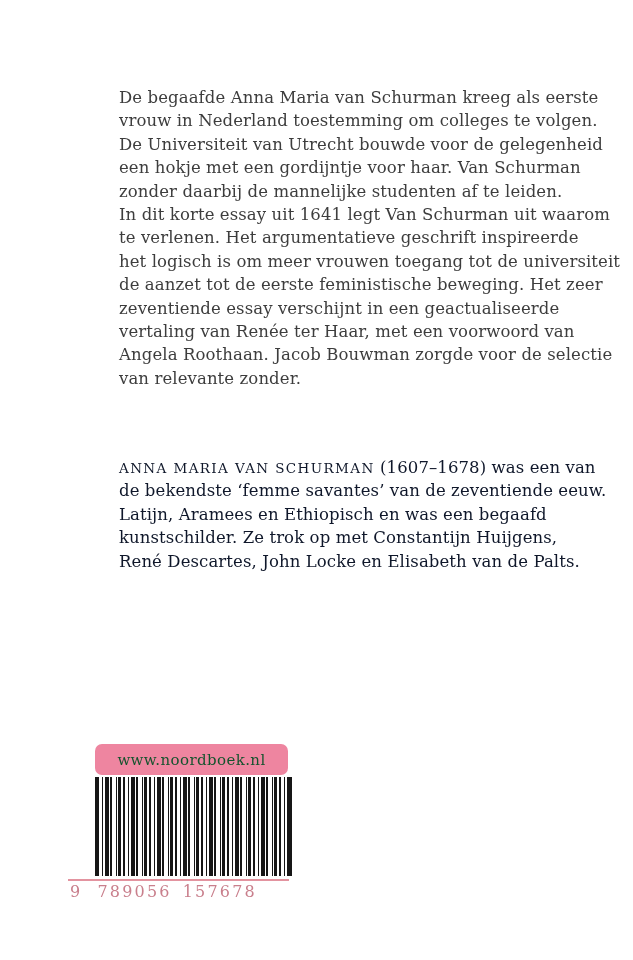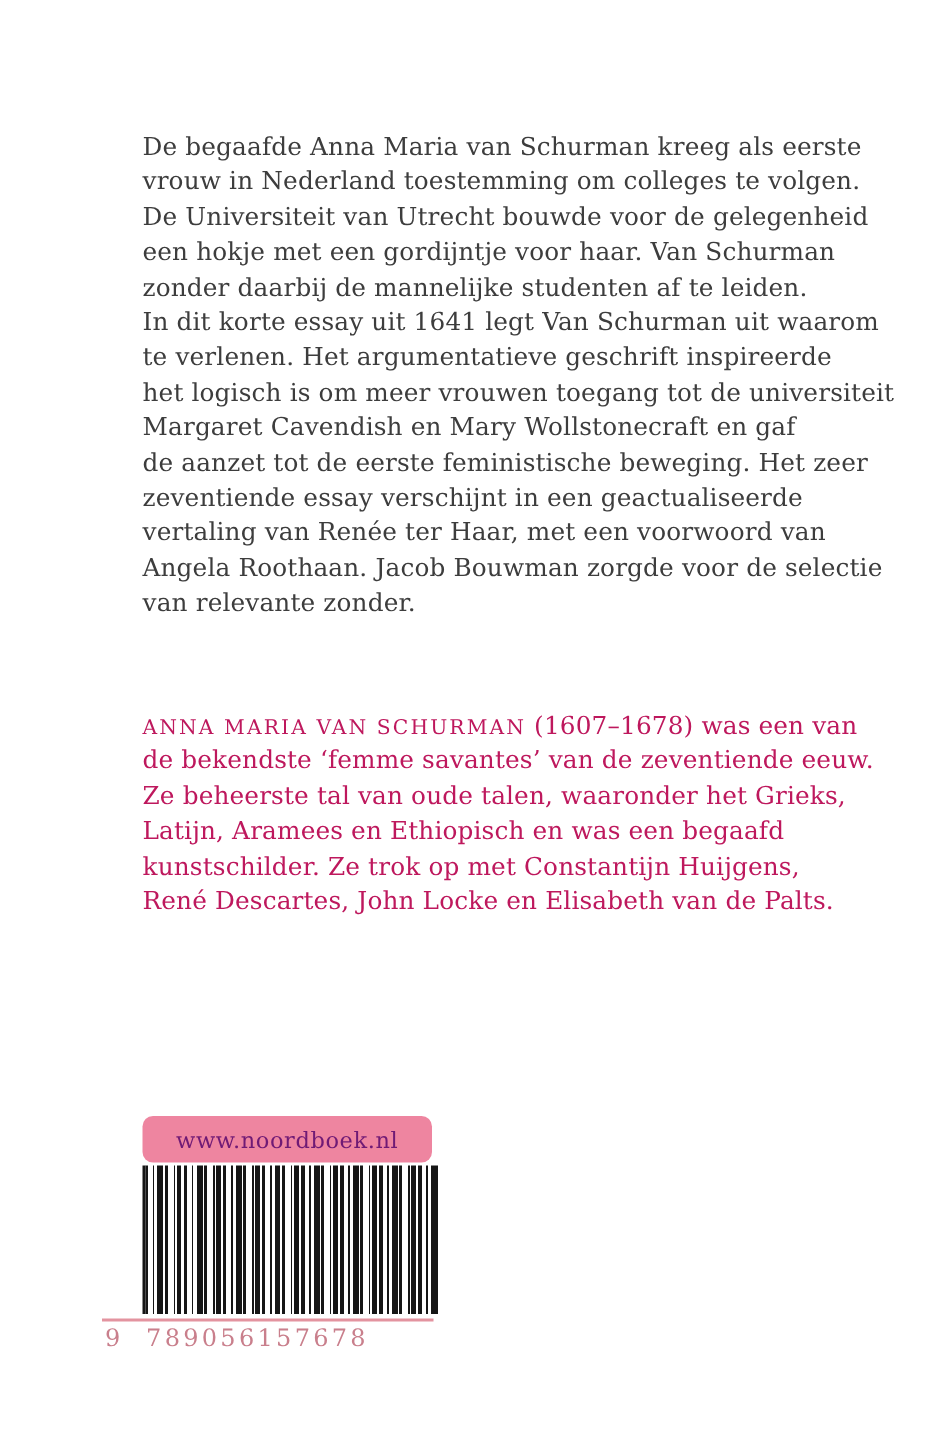--- a/index.html
+++ b/index.html
@@ -22,45 +22,46 @@
       font-size: 16.5px;
       line-height: 23.4px;
       letter-spacing: 0.1px;
       white-space: nowrap;
     }
     .synopsis {
       top: 86px;
       color: #3d3d3d;
     }
     .about {
-      top: 472px;
-      color: #be185d;
+      top: 456px;
+      color: #0f172a;
     }
     .line {
       height: 23.4px;
+      margin-left: 24px;
     }
     .smallcaps {
       font-size: 13.5px;
       letter-spacing: 1.4px;
     }
     
     .publisher-tab {
       position: absolute;
       left: 95px;
       top: 744px;
       width: 193px;
       height: 31px;
       background: #ee85a0;
       border-radius: 7px;
       display: flex;
       align-items: center;
       justify-content: center;
     }
     .publisher-tab span {
-      color: #701a75;
+      color: #14532d;
       font-size: 15px;
       letter-spacing: 0.4px;
     }
     
     .barcode-bars {
       position: absolute;
       left: 95px;
       top: 777px;
       width: 193px;
       height: 99px;
@@ -88,51 +89,49 @@
       top: 881px;
       width: 220px;
       display: flex;
       align-items: flex-start;
       color: #c97f8c;
       font-size: 16px;
       letter-spacing: 2.2px;
       line-height: 21px;
     }
     .isbn-row .g0 { margin-right: 15px; }
-    .isbn-row .g1 { margin-right: 0; text-align: center; }
+    .isbn-row .g1 { margin-right: 11px; text-align: center; }
   </style>
 </head>
 <body>
 
 <div class="page">
 
   <div class="textblock synopsis">
       <div class="line">De begaafde Anna Maria van Schurman kreeg als eerste</div>
       <div class="line">vrouw in Nederland toestemming om colleges te volgen.</div>
       <div class="line">De Universiteit van Utrecht bouwde voor de gelegenheid</div>
       <div class="line">een hokje met een gordijntje voor haar. Van Schurman</div>
       <div class="line">zonder daarbij de mannelijke studenten af te leiden.</div>
       <div class="line">In dit korte essay uit 1641 legt Van Schurman uit waarom</div>
       <div class="line">te verlenen. Het argumentatieve geschrift inspireerde</div>
       <div class="line">het logisch is om meer vrouwen toegang tot de universiteit</div>
-      <div class="line">Margaret Cavendish en Mary Wollstonecraft en gaf</div>
       <div class="line">de aanzet tot de eerste feministische beweging. Het zeer</div>
       <div class="line">zeventiende essay verschijnt in een geactualiseerde</div>
       <div class="line">vertaling van Renée ter Haar, met een voorwoord van</div>
       <div class="line">Angela Roothaan. Jacob Bouwman zorgde voor de selectie</div>
       <div class="line">van relevante zonder.</div>
     </div>
 
   <div class="textblock about">
     <div class="line">
       <span class="smallcaps">ANNA MARIA VAN SCHURMAN</span><span> (1607–1678) was een van</span>
     </div>
     <div>
         <div class="line">de bekendste ‘femme savantes’ van de zeventiende eeuw.</div>
-        <div class="line">Ze beheerste tal van oude talen, waaronder het Grieks,</div>
         <div class="line">Latijn, Aramees en Ethiopisch en was een begaafd</div>
         <div class="line">kunstschilder. Ze trok op met Constantijn Huijgens,</div>
         <div class="line">René Descartes, John Locke en Elisabeth van de Palts.</div>
       </div>
   </div>
 
   <div class="publisher-tab">
     <span>www.noordboek.nl</span>
   </div>
 

